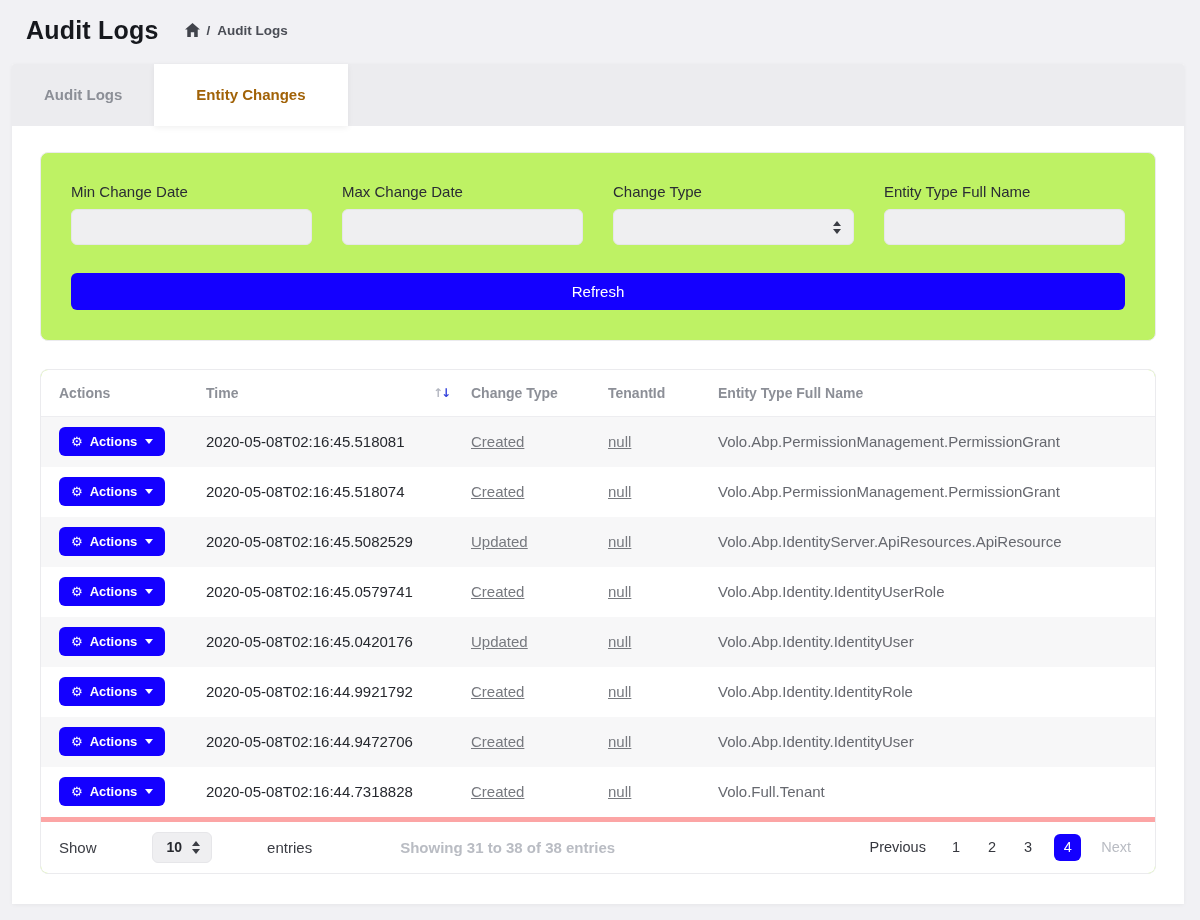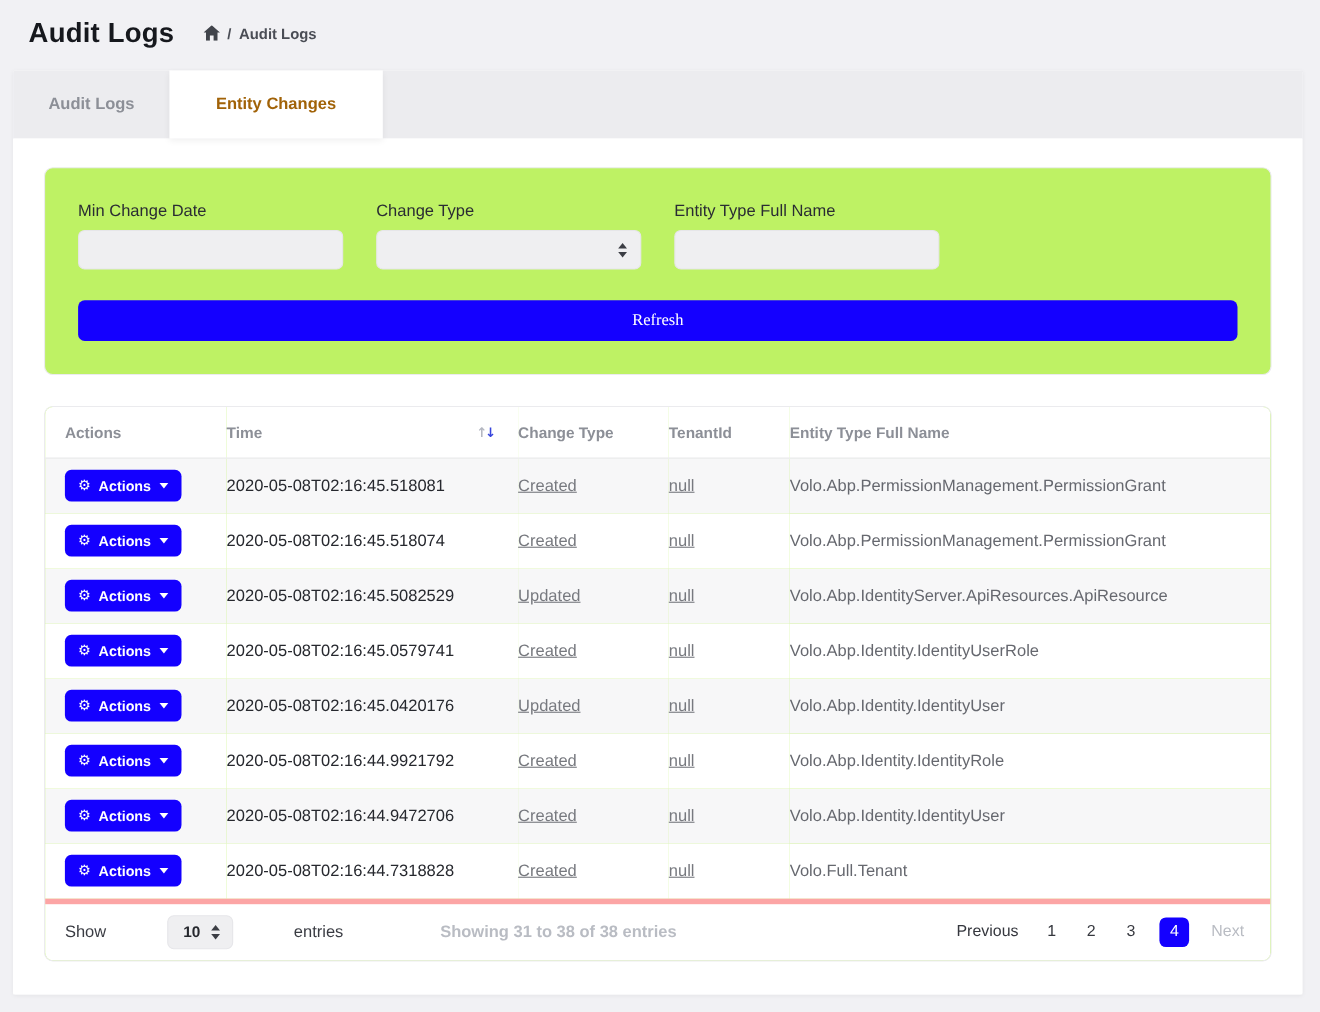--- a/index.html
+++ b/index.html
@@ -31,21 +31,21 @@
     width:100%; height:36px; background:#efeff1; border:1px solid #e6e6e9;
     border-radius:6px; font-family:"Liberation Sans", sans-serif; font-size:14px;
     padding:0 10px; color:#2a2c33; outline:none;
   }
   .select-box { display:flex; align-items:center; justify-content:space-between; cursor:pointer; }
   .updown { display:flex; flex-direction:column; gap:3px; padding-right:2px; }
   .updown .up { width:0; height:0; border-left:4px solid transparent; border-right:4px solid transparent; border-bottom:5px solid #3b3d44; }
   .updown .down { width:0; height:0; border-left:4px solid transparent; border-right:4px solid transparent; border-top:5px solid #3b3d44; }
   .refresh-btn {
     margin-top:28px; width:100%; height:37px; background:#1400ff; color:#fff;
-    border:none; border-radius:6px; font-family:Liberation Serif, serif;
+    border:none; border-radius:6px; font-family:Liberation Sans, sans-serif;
     font-size:15px; cursor:pointer;
   }
   
   .table-card { overflow:hidden; }
   table { width:100%; border-collapse:collapse; table-layout:fixed; }
   col.c-actions { width:165px; } col.c-time { width:265px; } col.c-change { width:137px; }
   col.c-tenant { width:110px; } col.c-entity { width:auto; }
   thead th {
     text-align:left; font-size:14px; font-weight:700; color:#8c8f97;
     padding:15px 0; border-bottom:1px solid #ededf0; background:#fff;
@@ -104,20 +104,24 @@
     <div class="tab">Audit Logs</div>
     <div class="tab active">Entity Changes</div>
   </div>
 
   <div class="panel-body">
 
     <section class="card filter-card">
       <div class="filter-grid">
         <div>
           <div class="field-label">Min Change Date</div>
+          <input class="text-input" type="text" value="" style="">
+        </div>
+        <div>
+          <div class="field-label">Max Change Date</div>
           <input class="text-input" type="text" value="" style="">
         </div>
         <div>
           <div class="field-label">Change Type</div>
           <div class="select-box">
             <span></span>
             <span class="updown">
                 <span class="up"></span>
                 <span class="down"></span>
               </span>

